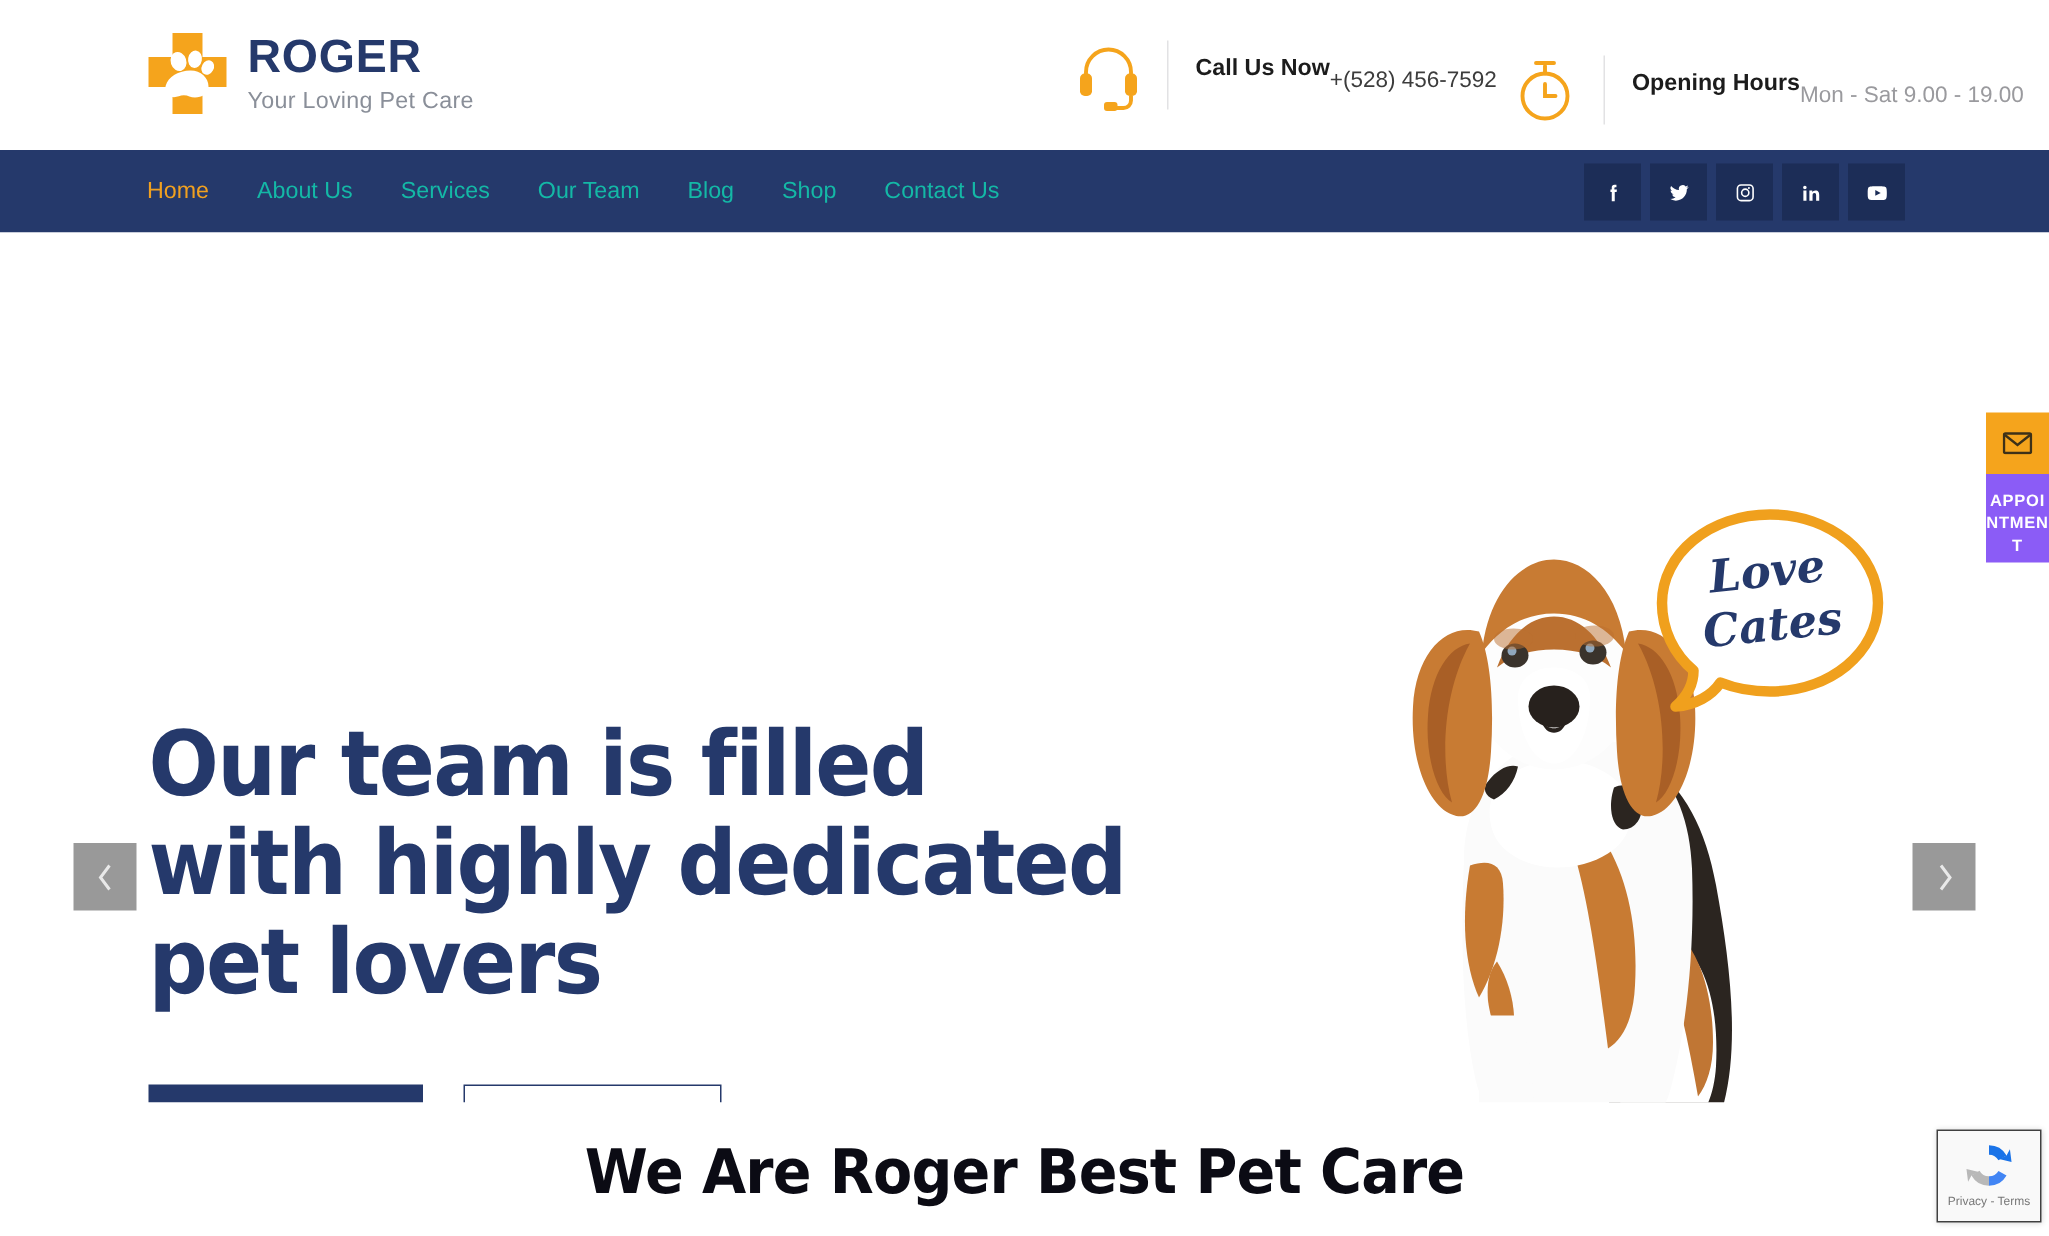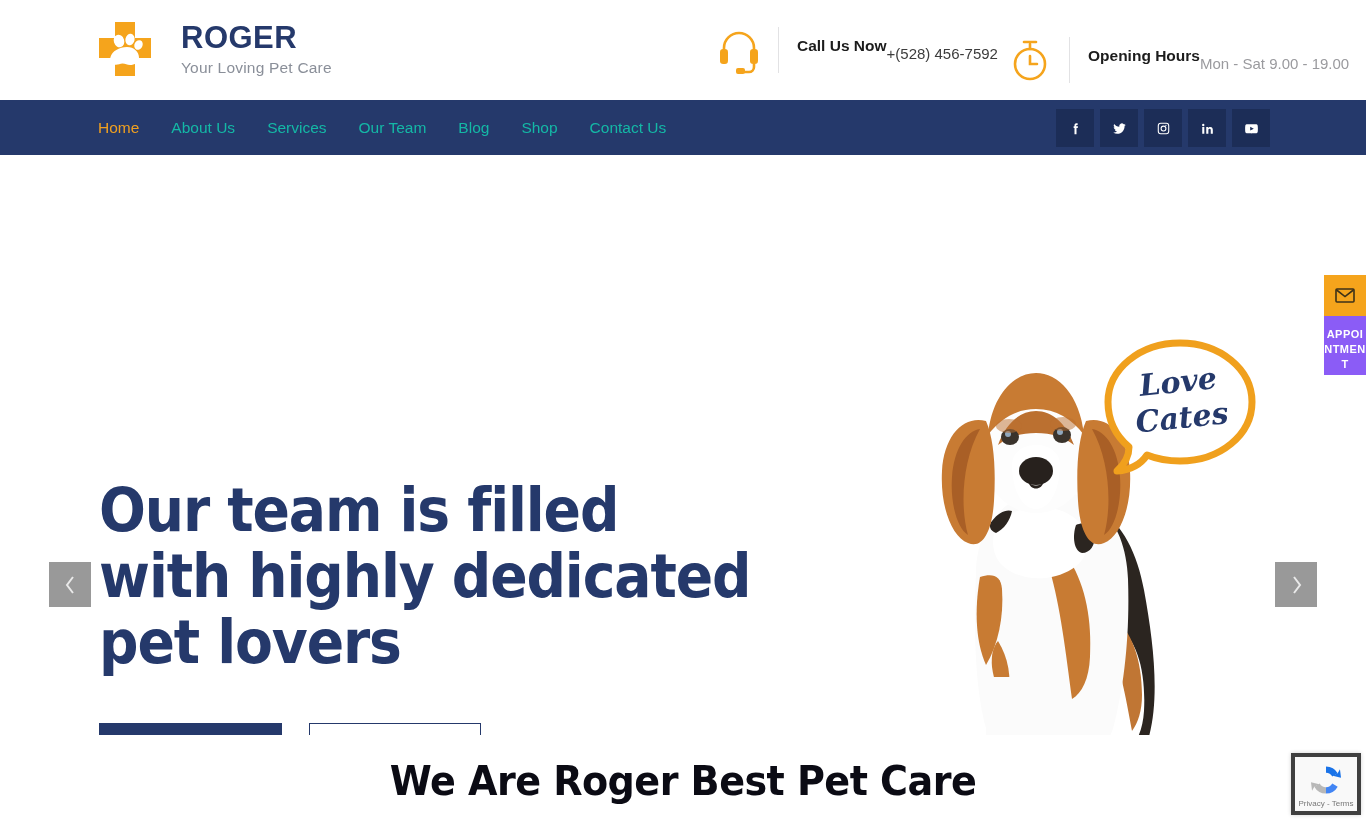--- a/index.html
+++ b/index.html
@@ -15,21 +15,21 @@
   .topbar {
     position: relative;
     height: 100px;
     background: #ffffff;
     display: flex;
     align-items: center;
   }
   .brand {
     position: absolute;
     left: 97px; top: 20px;
-    display: flex; align-items: center; gap: 28px;
+    display: flex; align-items: center; gap: 12px;
   }
   .brand-mark { width: 56px; height: 58px; flex: 0 0 auto; }
   .brand-text { display: flex; flex-direction: column; line-height: 1; }
   .brand-name {
     font-size: 31px; font-weight: bold; letter-spacing: 0.5px;
     color: #25396b;
   }
   .brand-tag {
     font-size: 15.5px; color: #8a8f99; margin-top: 7px; letter-spacing: .2px;
   }
@@ -213,21 +213,21 @@
     color: #0b0b14;
     transform: scaleX(0.93);
   }
 
   
   .recaptcha {
     position: absolute;
     right: 5px; bottom: 9px;
     width: 70px; height: 62px;
     background: #f9f9f9;
-    border: 4px solid #404040;
+    border: 1px solid #404040;
     box-shadow: 0 0 4px rgba(0,0,0,.18);
     display: flex; flex-direction: column;
     align-items: center; justify-content: flex-start;
     padding-top: 5px;
     z-index: 40;
   }
   .recaptcha svg { width: 36px; height: 36px; }
   .recaptcha-text {
     font-size: 8px; color: #777; margin-top: 1px; white-space: nowrap;
   }

